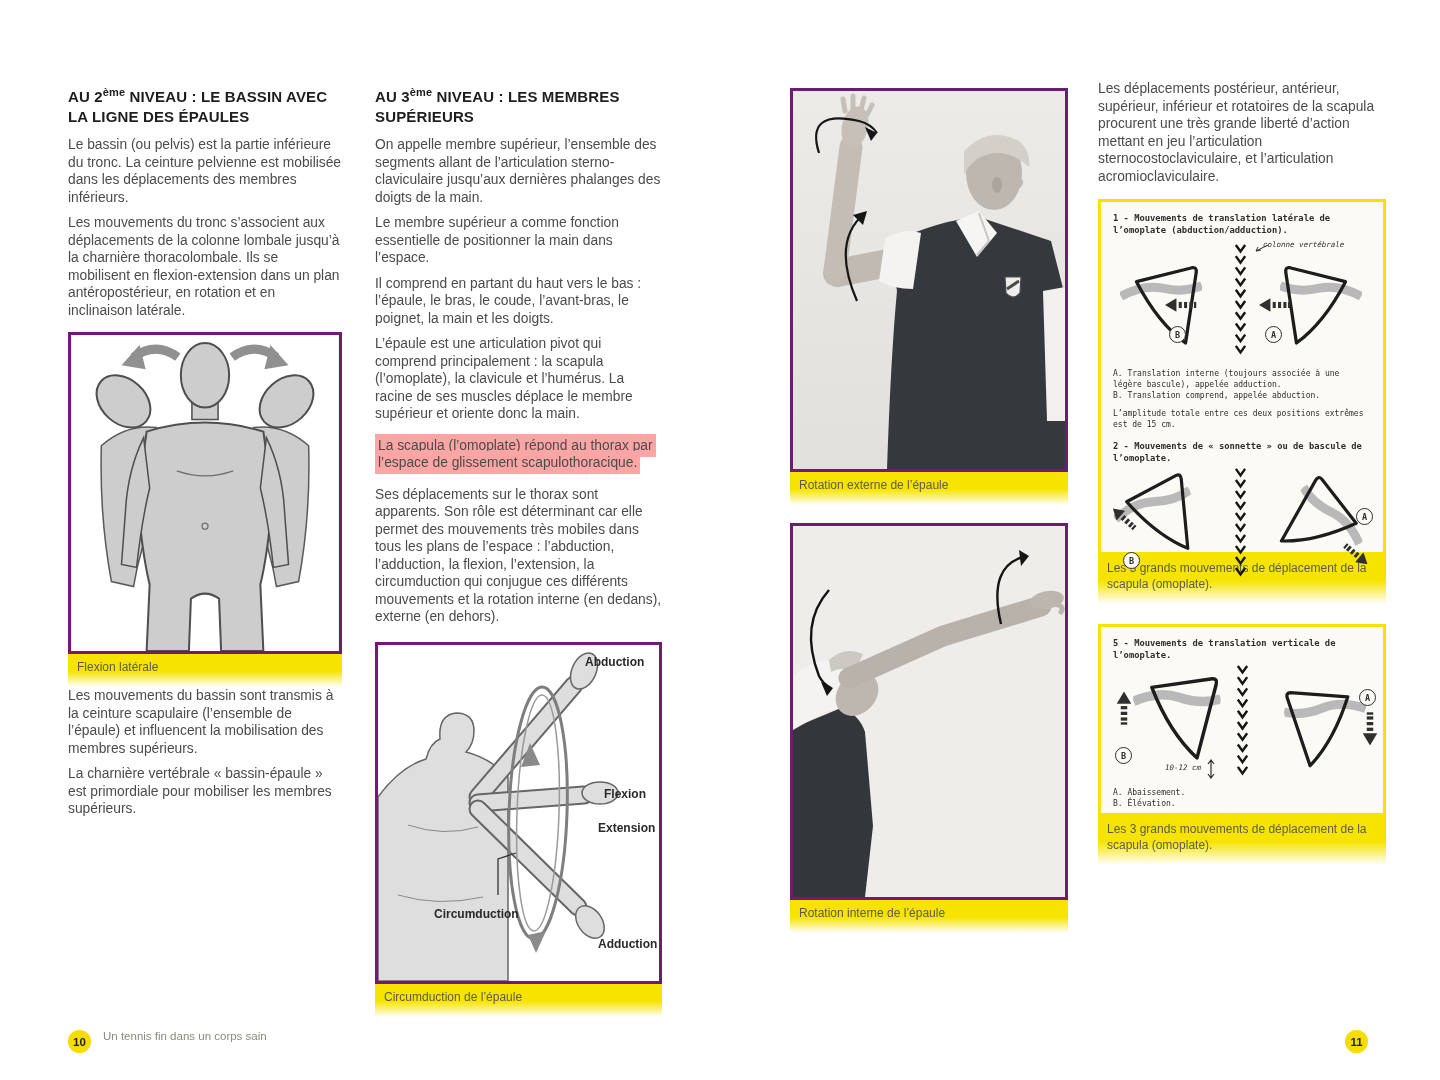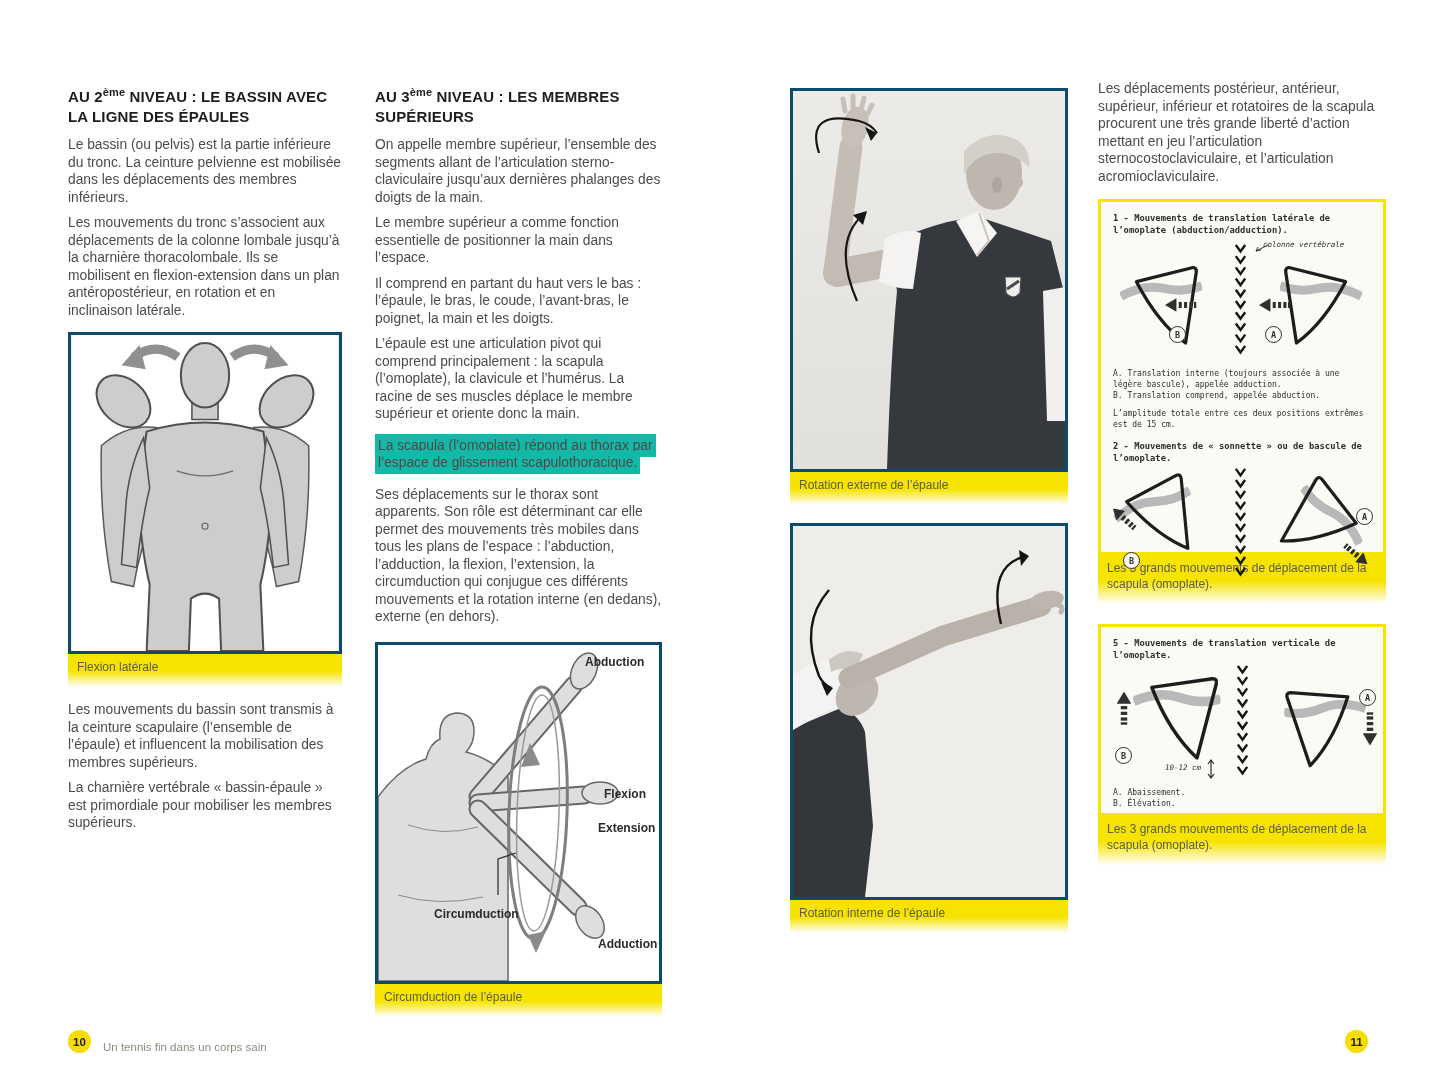--- a/index.html
+++ b/index.html
@@ -9,43 +9,43 @@
   .col-left{left:68px;top:82px;width:274px;}
   .col-mid{left:375px;top:82px;width:287px;}
   .col-photos{left:790px;top:88px;width:278px;}
   .col-right{left:1098px;top:80px;width:288px;}
 
   h2{font-size:15px;line-height:20px;font-weight:bold;color:#1e1e1e;
      margin:0 0 9px 0;letter-spacing:.15px;}
   h2 sup{font-size:11px;}
   p{font-size:13.8px;line-height:17.5px;margin:0 0 8px 0;}
 
-  .frame{border:3px solid #0c4a6e;background:#14b8a6;box-sizing:border-box;}
+  .frame{border:3px solid #701a75;background:#14b8a6;box-sizing:border-box;}
   .cap{background:linear-gradient(to bottom,#F6E400 0%,#F6E400 52%,rgba(246,228,0,0) 100%);
        padding:5px 9px 12px 9px;font-size:12px;line-height:16px;color:#5d5c4c;}
-  .hl{background:#14b8a6;color:#4b4b4b;padding:4px 3px;
+  .hl{background:#fca5a5;color:#4b4b4b;padding:4px 3px;
       -webkit-box-decoration-break:clone;box-decoration-break:clone;}
 
   .figwrap{position:relative;}
   .fig-label{position:absolute;font-size:12px;font-weight:bold;color:#2a2a2a;
              font-family:"Liberation Sans",sans-serif;}
 
   
   .diagbox{border:3px solid #F6E400;background:#FBFAF5;padding:10px 12px;
            font-family:"DejaVu Sans Mono",monospace;color:#2e2e2e;box-sizing:border-box;position:relative;}
   .diagtitle{font-size:8.8px;line-height:12px;font-weight:bold;}
   .diagnote{font-size:8px;line-height:11px;}
   .diagrow{position:relative;}
   .circ{position:absolute;width:15px;height:15px;border:1.4px solid #2e2e2e;border-radius:50%;
         display:flex;align-items:center;justify-content:center;font-size:8.5px;font-weight:bold;background:#FBFAF5;}
   .spinelabel{position:absolute;font-size:7.5px;font-style:italic;color:#2e2e2e;white-space:nowrap;}
   .measure{position:absolute;font-size:7.5px;font-style:italic;color:#2e2e2e;}
   .abs{position:absolute;}
 
-  .footer-left{position:absolute;left:68px;top:1030px;display:flex;align-items:flex-end;gap:12px;}
+  .footer-left{position:absolute;left:68px;top:1030px;display:flex;align-items:flex-start;gap:12px;}
   .footer-right{position:absolute;left:1345px;top:1030px;}
   .pagenum{width:23px;height:23px;border-radius:50%;background:#F6DC00;color:#1f1f1f;
            font-size:11.5px;font-weight:bold;display:flex;align-items:center;justify-content:center;}
   .booktitle{font-size:11.5px;color:#8b8a7c;}
 </style>
 </head>
 <body>
 
 <svg width="0" height="0" style="position:absolute" aria-hidden="true">
   <defs>
@@ -110,21 +110,21 @@
         <polygon points="68,10 50,30 74,34" fill="#909090"></polygon>
       </g>
       <g>
         <path d="M160 22 Q 182 6 204 22" fill="none" stroke="#909090" stroke-width="9"></path>
         <polygon points="198,10 216,30 192,34" fill="#909090"></polygon>
       </g>
     </svg>
   </div>
   <div class="cap">Flexion latérale</div>
 
-  <p style="margin-top:14px;">Les mouvements du bassin sont transmis à la ceinture scapulaire (l’ensemble de l’épaule) et influencent la mobilisation des membres supérieurs.</p>
+  <p style="">Les mouvements du bassin sont transmis à la ceinture scapulaire (l’ensemble de l’épaule) et influencent la mobilisation des membres supérieurs.</p>
   <p>La charnière vertébrale « bassin-épaule » est primordiale pour mobiliser les membres supérieurs.</p>
 </div>
 
 <div class="col col-mid">
   <h2><span>AU 3</span><sup>ème</sup><span> NIVEAU : LES MEMBRES SUPÉRIEURS</span></h2>
   <p>On appelle membre supérieur, l’ensemble des segments allant de l’articulation sterno-claviculaire jusqu’aux dernières phalanges des doigts de la main.</p>
   <p>Le membre supérieur a comme fonction essentielle de positionner la main dans l’espace.</p>
   <p>Il comprend en partant du haut vers le bas : l’épaule, le bras, le coude, l’avant-bras, le poignet, la main et les doigts.</p>
   <p>L’épaule est une articulation pivot qui comprend principalement : la scapula (l’omoplate), la clavicule et l’humérus. La racine de ses muscles déplace le membre supérieur et oriente donc la main.</p>
   <p style="margin:14px 0;"><span class="hl">La scapula (l’omoplate) répond au thorax par l’espace de glissement scapulothoracique.</span></p>

